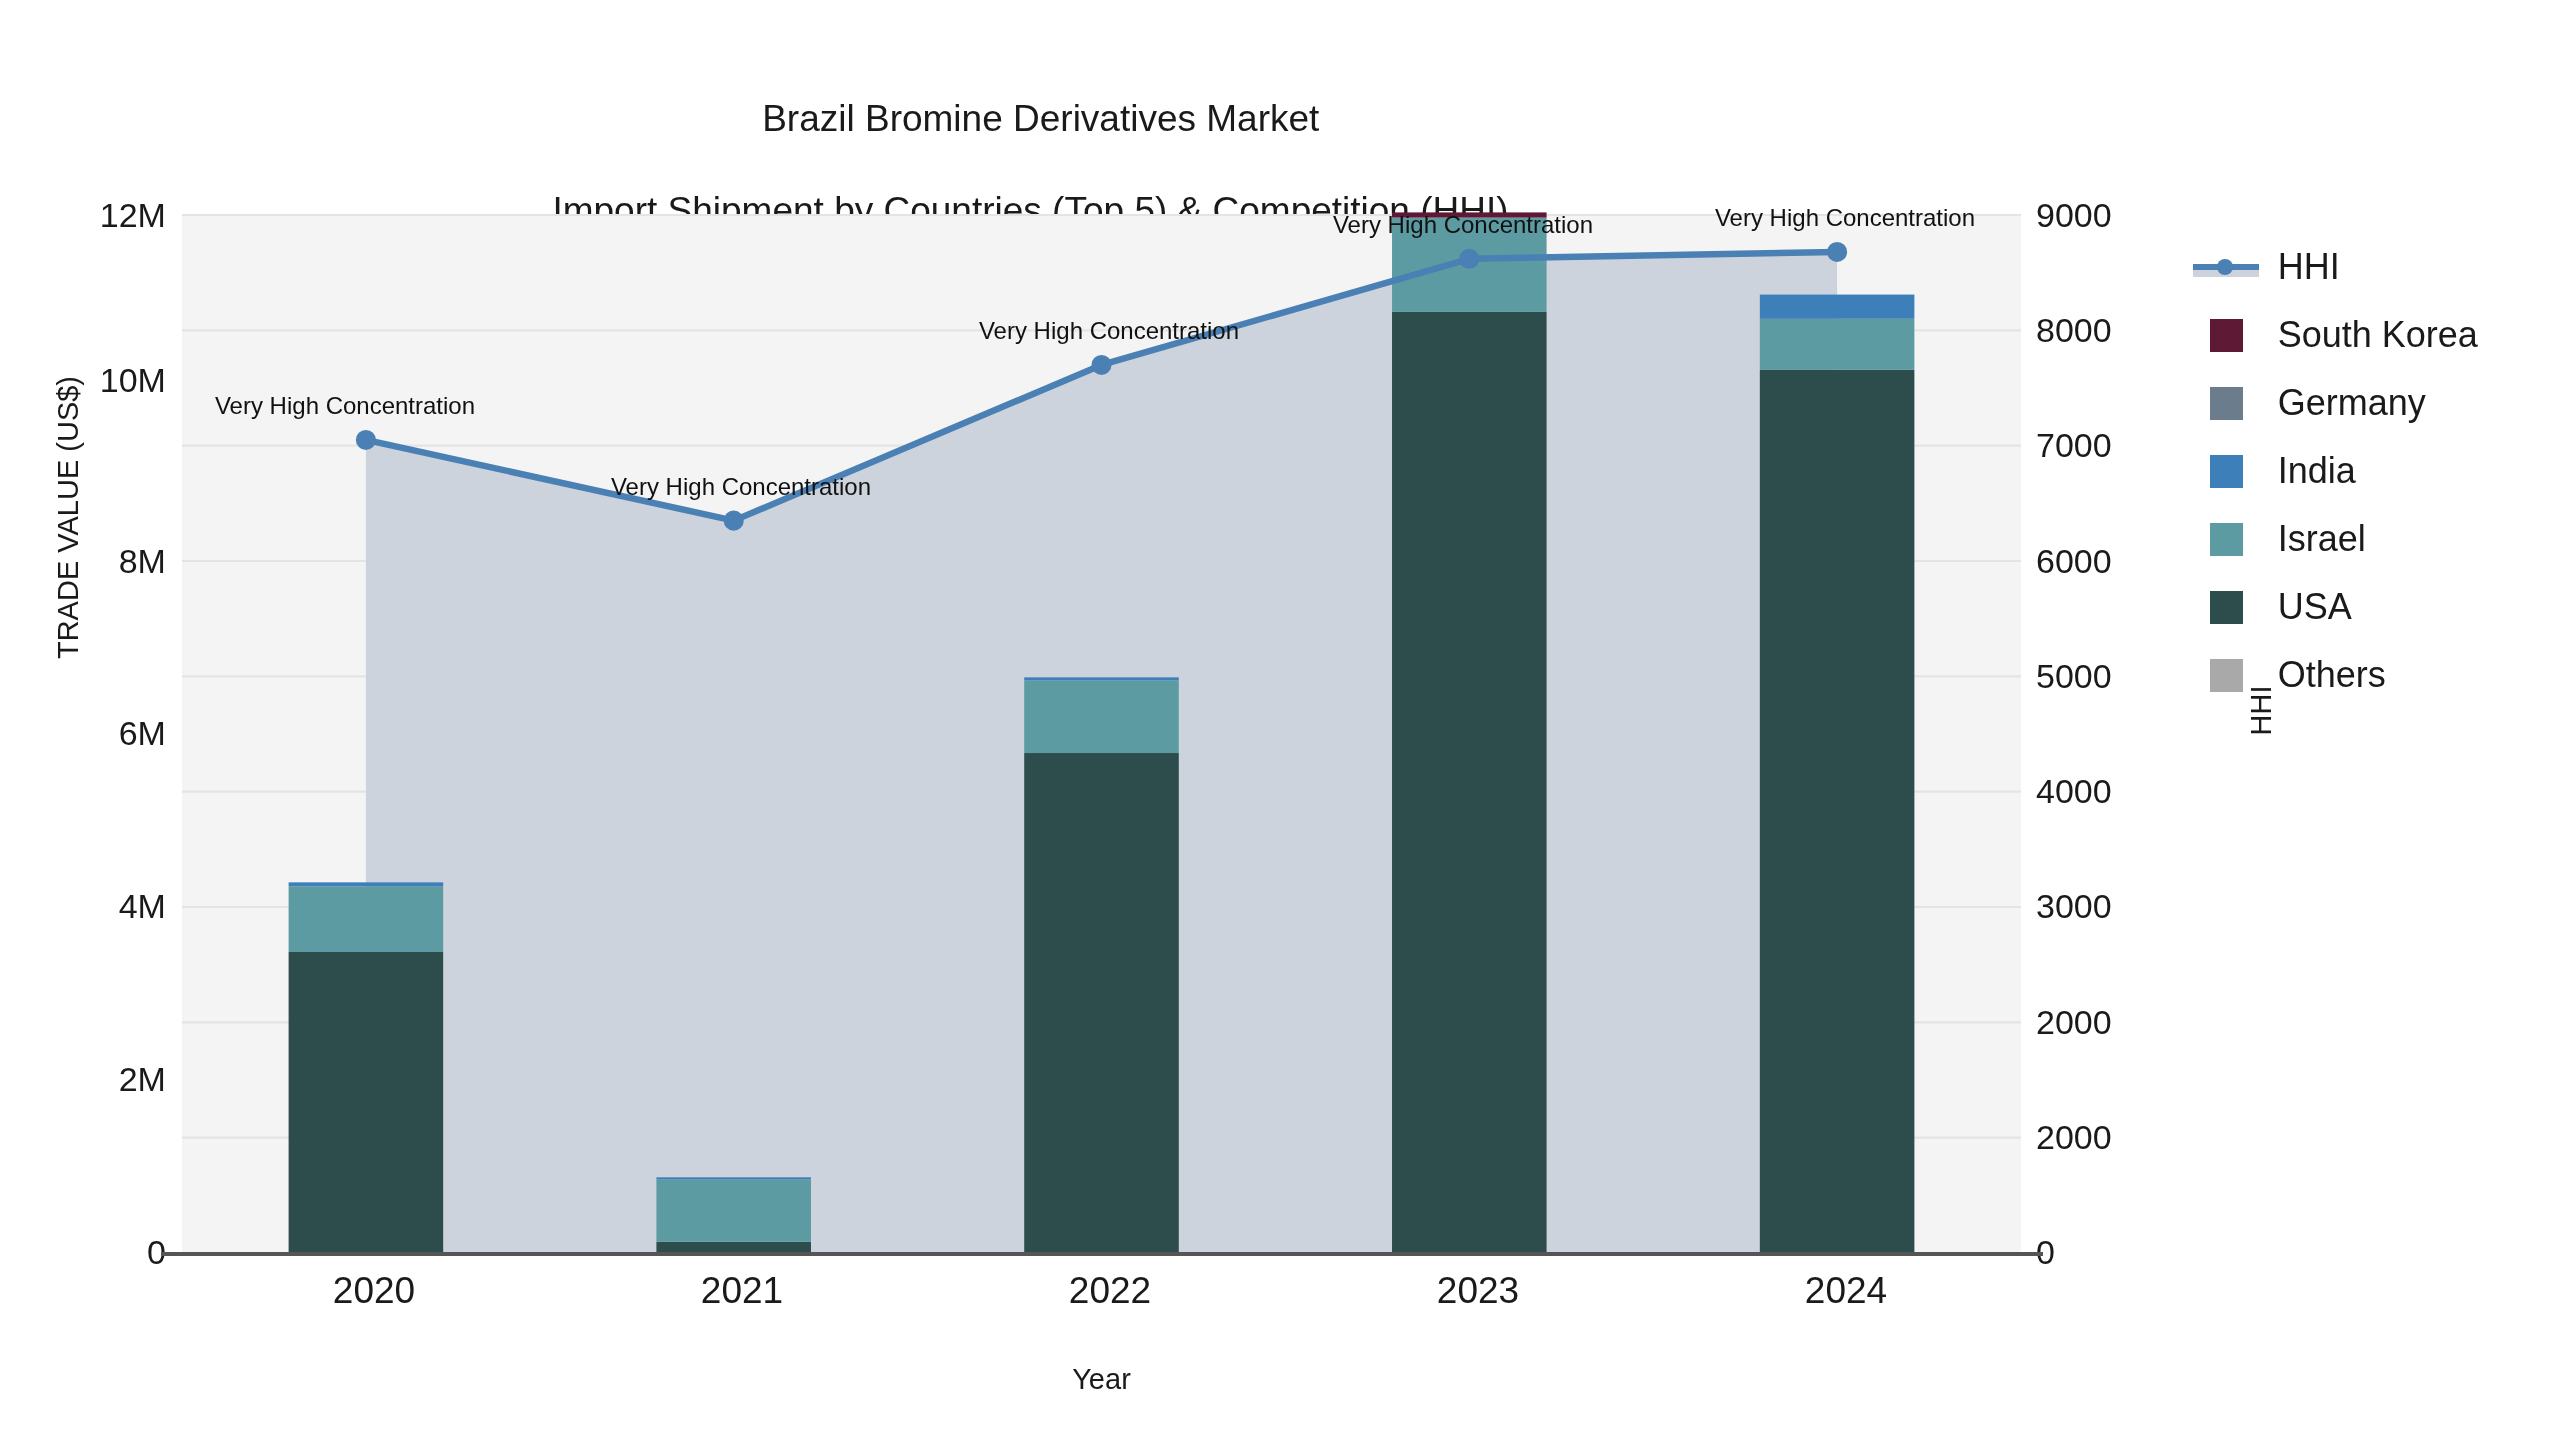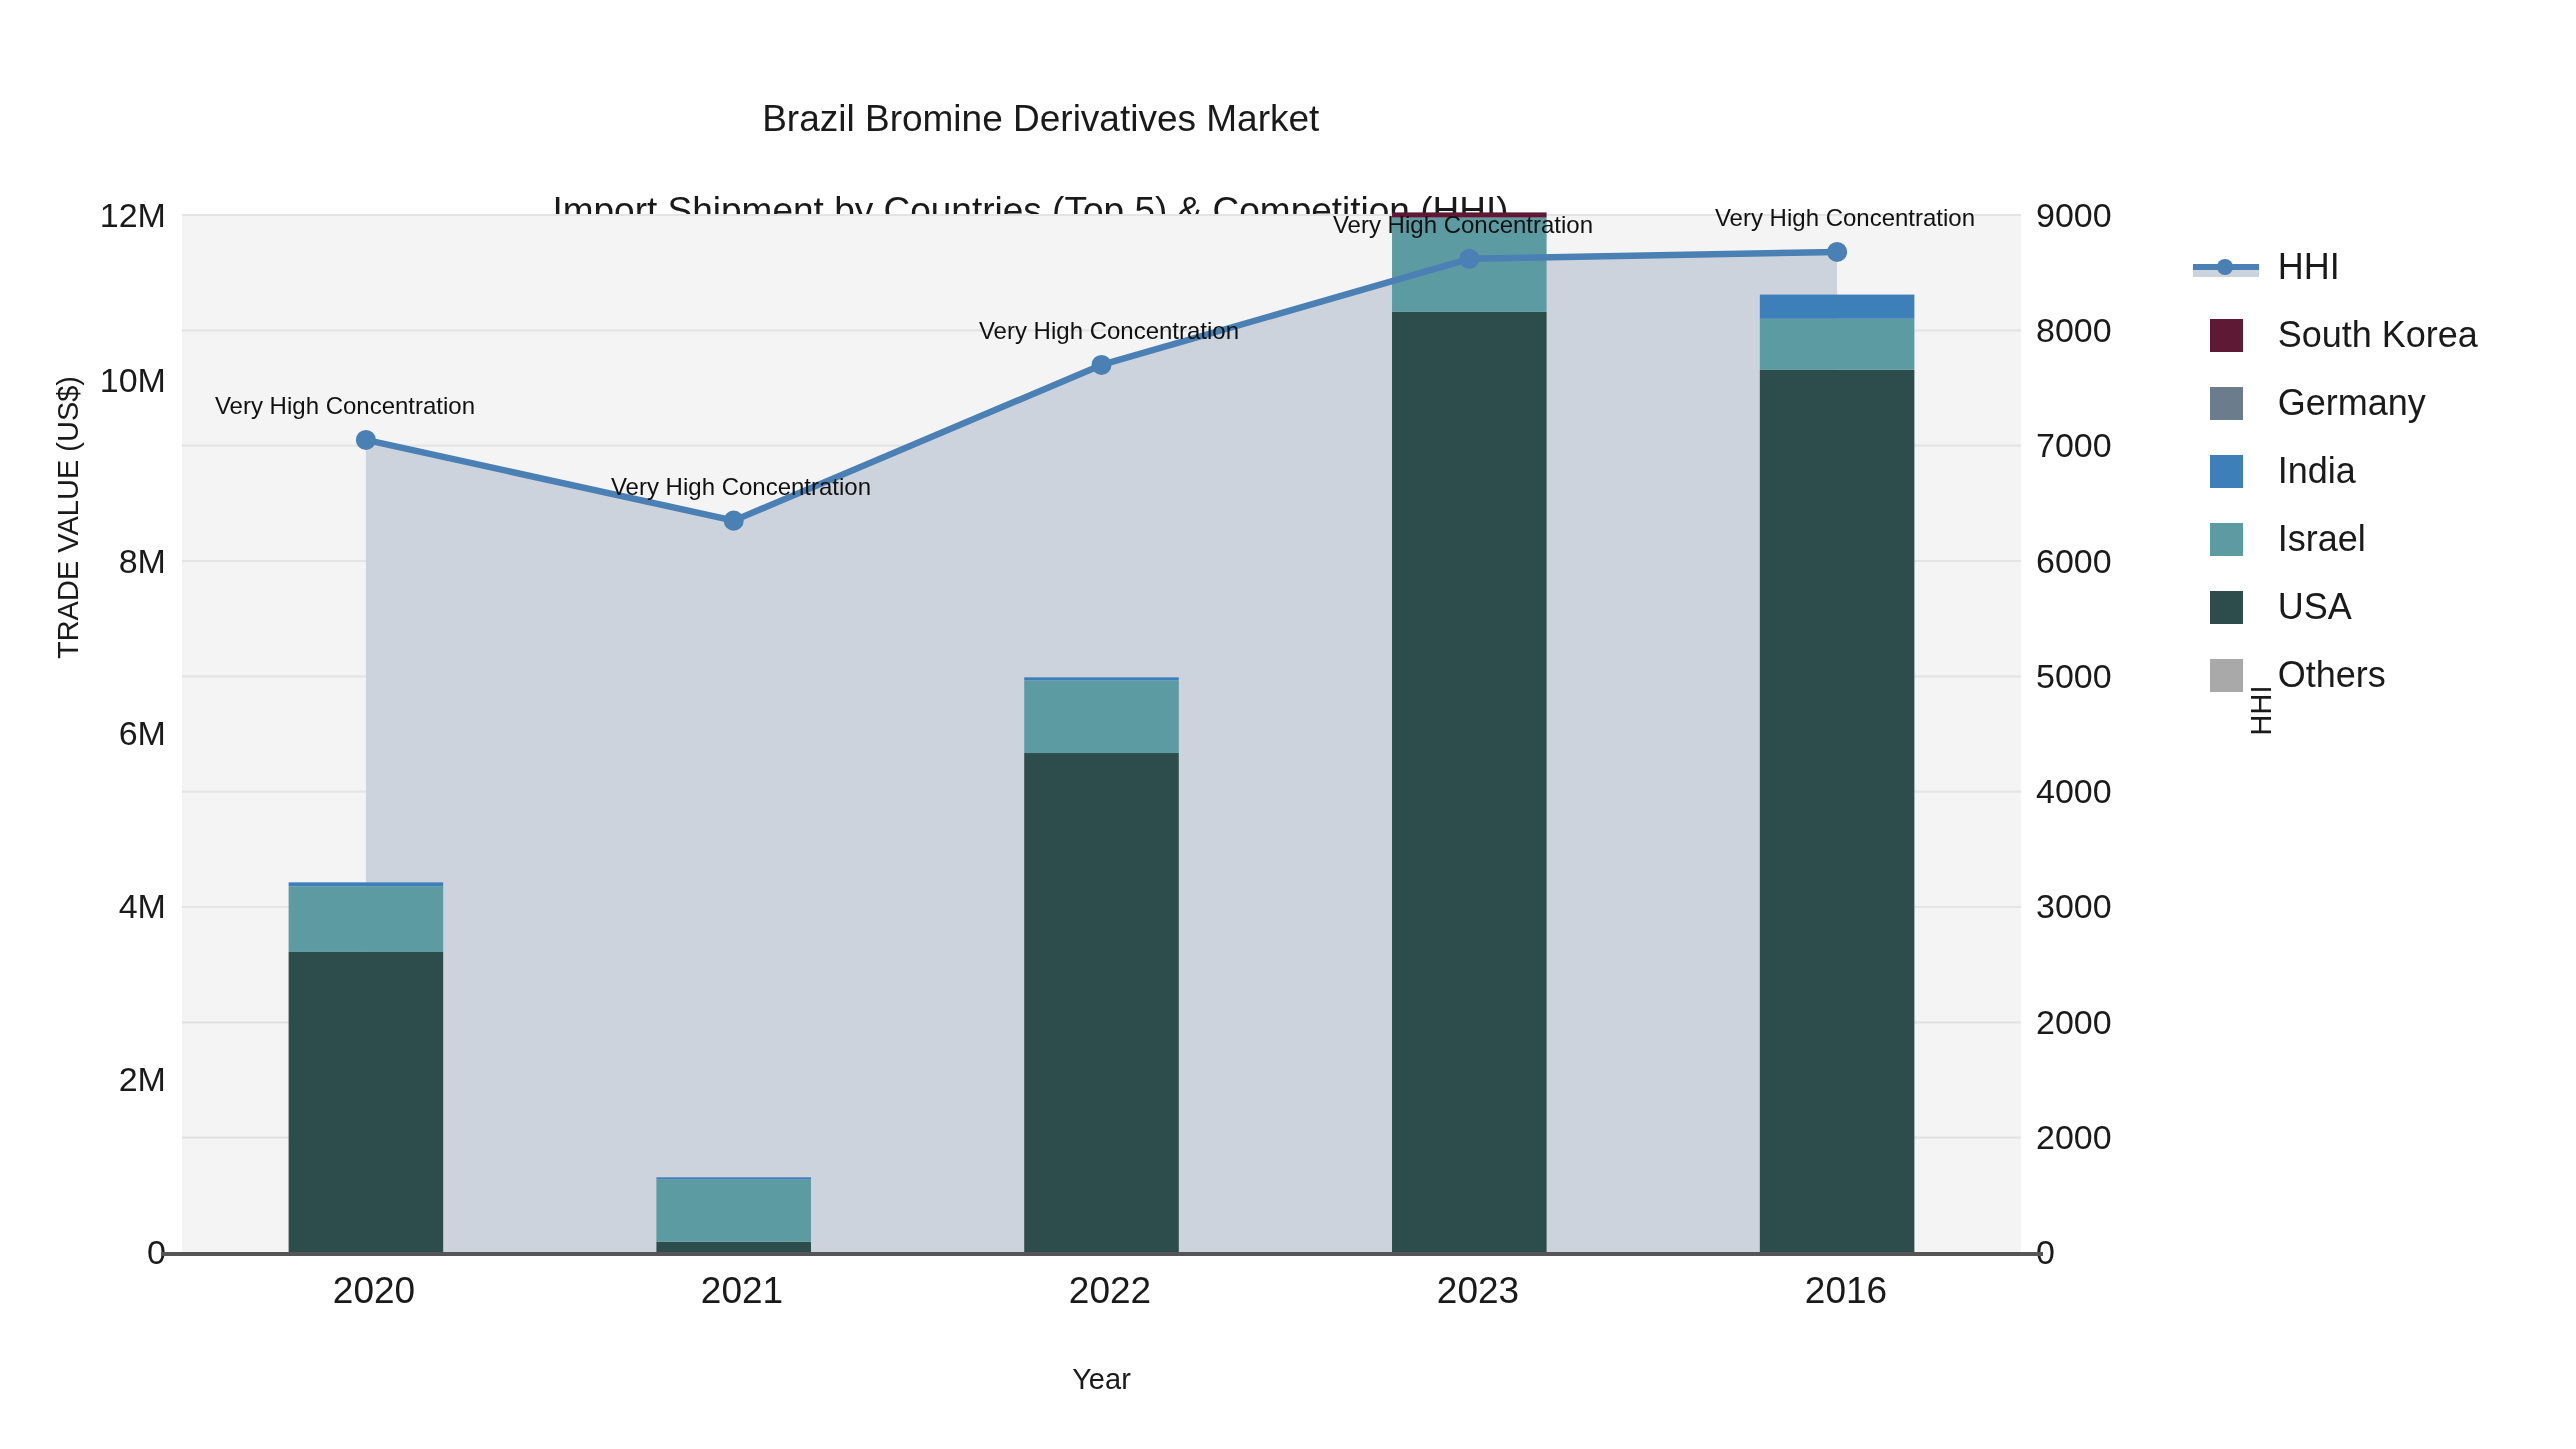--- a/index.html
+++ b/index.html
@@ -289,21 +289,21 @@
     <div class="ytick-right" style="top: 561px;">6000</div>
     <div class="ytick-right" style="top: 445px;">7000</div>
     <div class="ytick-right" style="top: 330px;">8000</div>
     <div class="ytick-right" style="top: 215px;">9000</div>
   </div>
 <div id="x-ticks">
     <div class="xtick" style="left: 366px;">2020</div>
     <div class="xtick" style="left: 734px;">2021</div>
     <div class="xtick" style="left: 1102px;">2022</div>
     <div class="xtick" style="left: 1470px;">2023</div>
-    <div class="xtick" style="left: 1838px;">2016</div>
+    <div class="xtick" style="left: 1838px;">2024</div>
   </div>
 
 <div id="y-left-title">TRADE VALUE (US$)</div>
 <div id="y-right-title">HHI</div>
 <div id="x-axis-title">Year</div>
 
 <div id="annotations">
     <div class="annotation" style="left: 345px; top: 392px;">Very High Concentration</div>
     <div class="annotation" style="left: 741px; top: 473px;">Very High Concentration</div>
     <div class="annotation" style="left: 1109px; top: 317px;">Very High Concentration</div>

